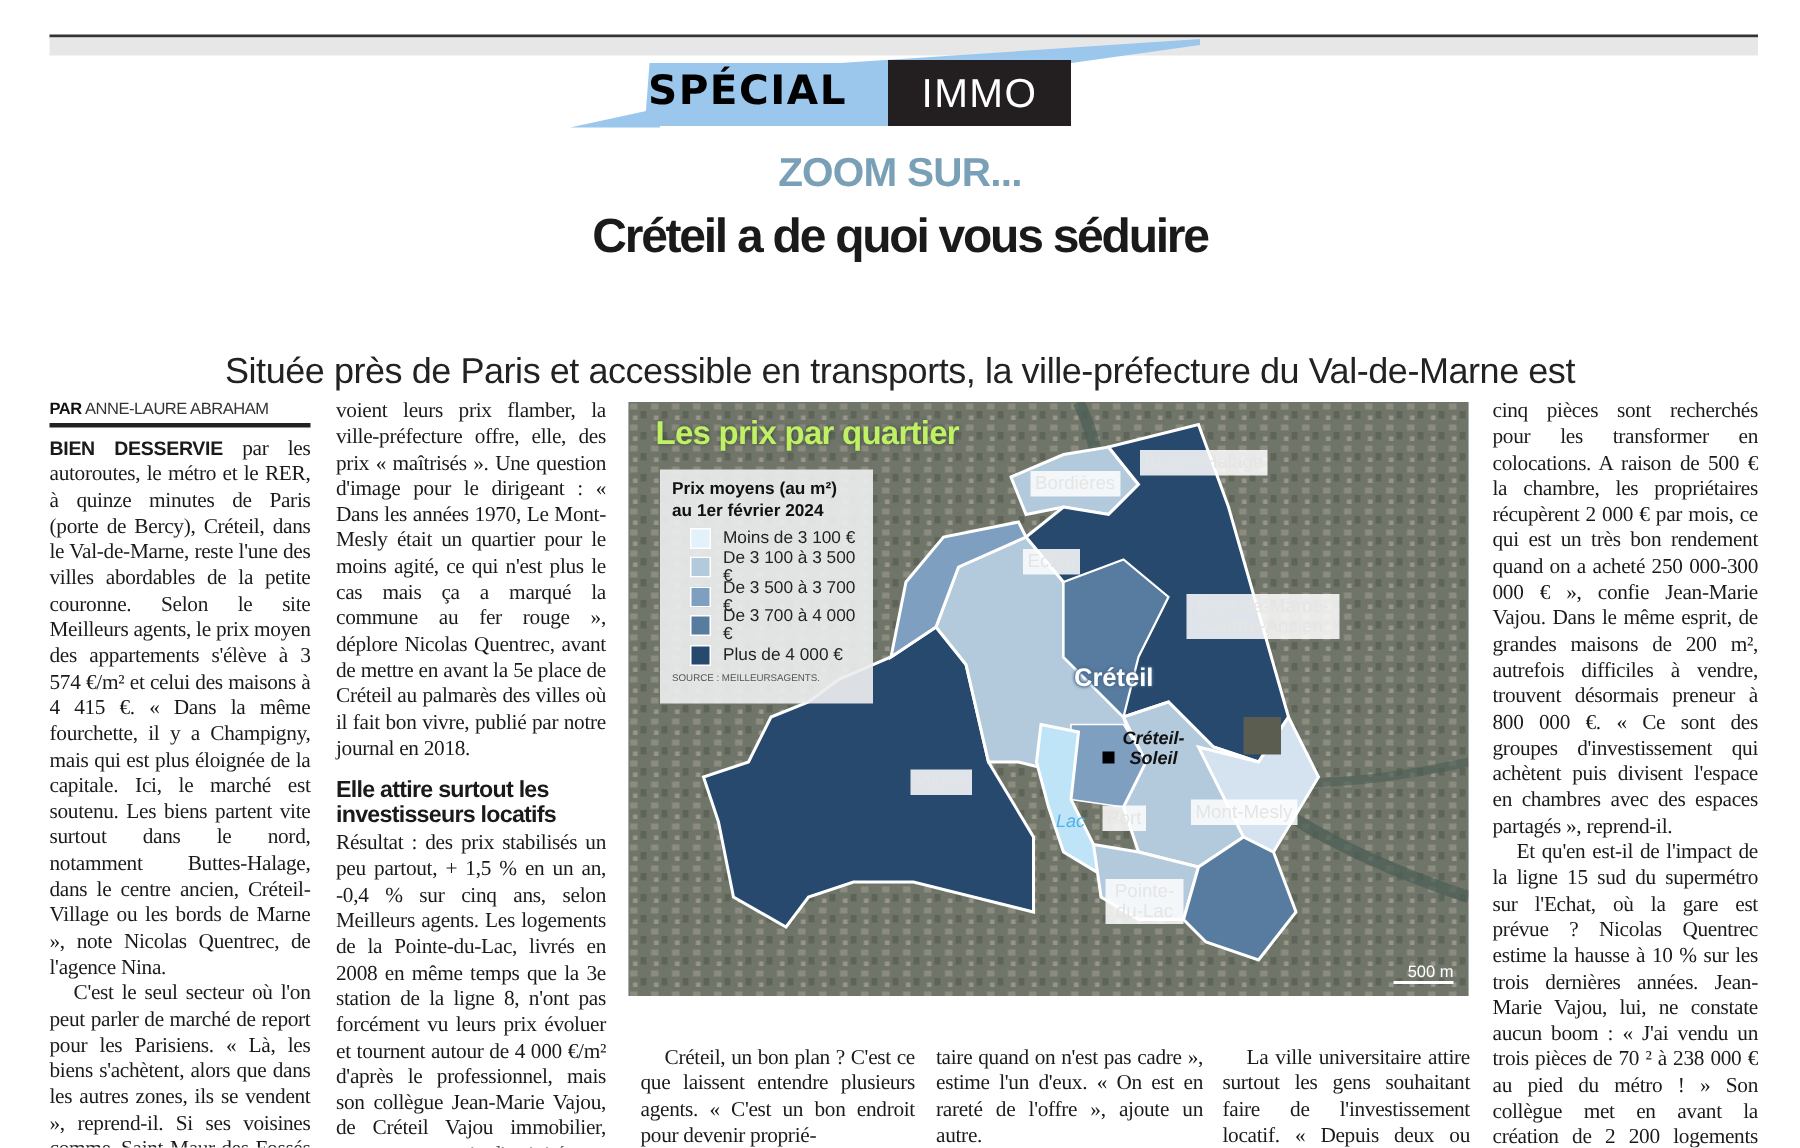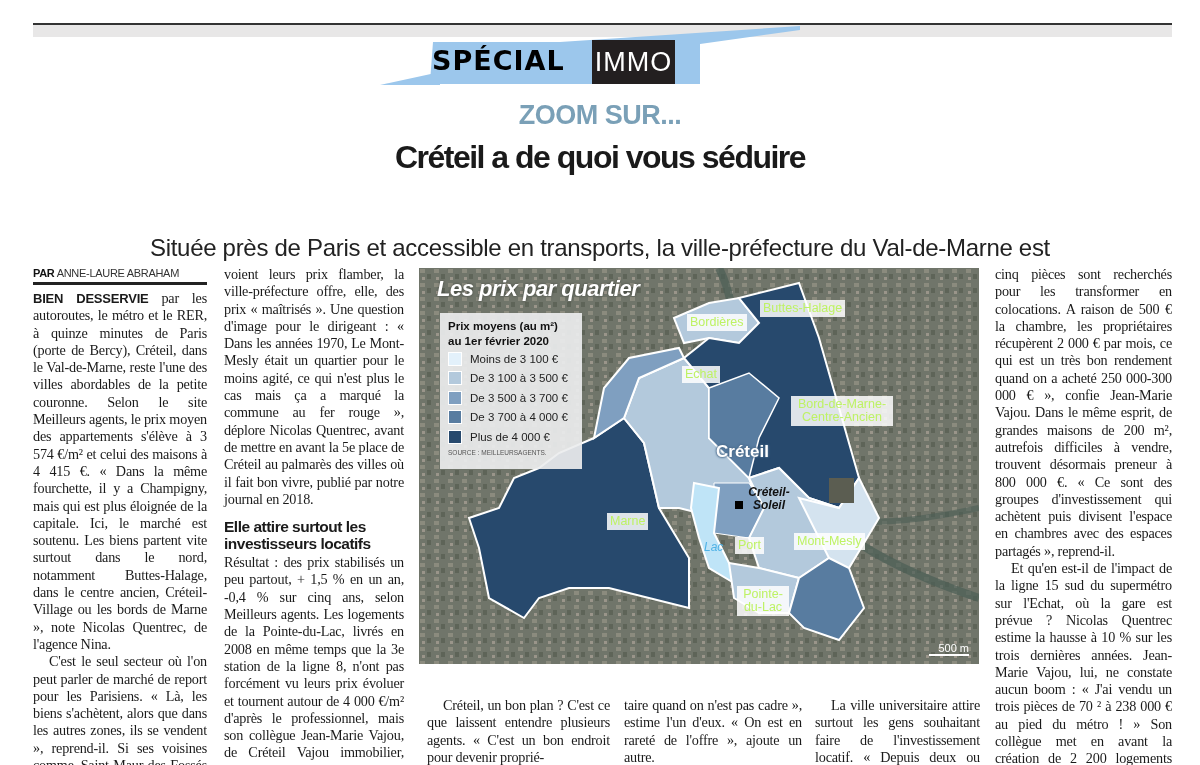--- a/index.html
+++ b/index.html
@@ -2,21 +2,21 @@
 <html><head>
 <meta charset="utf-8">
 <style>
   html, body { margin:0; padding:0; background:#ffffff; }
   body { width:1200px; height:765px; position:relative; overflow:hidden; font-family:"Liberation Serif", serif; color:#1a1a1a; }
 
   .top-rule { position:absolute; left:33px; top:23px; width:1139px; height:2px; background:#333; }
   .top-band { position:absolute; left:33px; top:25px; width:1139px; height:12px; background:#e8e7e7; }
   .banner-wedge { position:absolute; left:0; top:0; width:1200px; height:100px; }
   .special-label { position:absolute; left:432px; top:45px; font-family:"DejaVu Sans", sans-serif; font-weight:bold; font-size:27px; color:#000000; letter-spacing:1px; }
-  .immo-box { position:absolute; left:592px; top:40px; width:83px; height:44px; background:#231f20; color:#fff; font-family:"Liberation Sans", sans-serif; font-size:27px; line-height:44px; text-align:center; letter-spacing:1px; }
+  .immo-box { position:absolute; left:592px; top:40px; width:122px; height:44px; background:#231f20; color:#fff; font-family:"Liberation Sans", sans-serif; font-size:27px; line-height:44px; text-align:center; letter-spacing:1px; }
 
   .kicker { position:absolute; left:0; width:1200px; top:100px; text-align:center; font-family:"Liberation Sans", sans-serif; font-weight:bold; font-size:27px; color:#7aa0b7; letter-spacing:-0.5px; }
   .headline { position:absolute; left:0; width:1200px; top:139px; text-align:center; font-family:"Liberation Sans", sans-serif; font-weight:bold; font-size:32px; color:#1a1a1a; letter-spacing:-1.5px; }
   .standfirst { position:absolute; left:60px; width:1080px; top:197px; text-align:center; font-family:"Liberation Sans", sans-serif; font-size:24px; line-height:30px; color:#222; letter-spacing:-0.3px;margin-top:36px; }
 
   .byline { position:absolute; left:33px; top:267px; width:174px; font-family:"Liberation Sans", sans-serif; font-size:11px; color:#333; padding-bottom:3px; border-bottom:3px solid #222; letter-spacing:-0.3px; }
   .byline b { color:#111;margin-top:32px; }
 
   .col { position:absolute; font-size:14.2px; line-height:17.3px; text-align:justify; color:#1a1a1a; letter-spacing:-0.2px; }
   .col p { margin:0; }
@@ -25,28 +25,28 @@
   .col h3 { margin:10px 0 2px 0; font-family:"Liberation Sans", sans-serif; font-weight:bold; font-size:15.5px; line-height:17px; letter-spacing:-0.5px; text-align:left; }
   .col1 { left:33px; top:290px; width:174px; }
   .col2 { left:224px; top:266px; width:180px; }
   .col3a { left:427px; top:697px; width:183px; }
   .col3b { left:624px; top:697px; width:178px; }
   .col3c { left:815px; top:697px; width:165px; }
   .col4 { left:995px; top:266px; width:177px; }
 
   .map { position:absolute; left:419px; top:268px; width:560px; height:396px; overflow:hidden; background:#6f7468; }
   .map svg { position:absolute; left:0; top:0; }
-  .map-title { position:absolute; left:18px; top:8px; font-family:"Liberation Sans", sans-serif; font-weight:bold; font-size:22px; color:#ffffff; letter-spacing:-0.5px; text-shadow:0 0 3px rgba(0,0,0,0.4);font-style:italic; }
+  .map-title { position:absolute; left:18px; top:8px; font-family:"Liberation Sans", sans-serif; font-weight:bold; font-size:22px; color:#bef264; letter-spacing:-0.5px; text-shadow:0 0 3px rgba(0,0,0,0.4); }
   .legend { position:absolute; left:21px; top:45px; width:142px; height:156px; background:rgba(235,237,238,0.92); padding:6px 8px; box-sizing:border-box; font-family:"Liberation Sans", sans-serif; }
   .legend-title { font-weight:bold; font-size:11.5px; line-height:15px; color:#111; }
-  .legend-row { display:flex; align-items:center; height:19.5px; font-size:11.5px; color:#222; }
+  .legend-row { display:flex; align-items:center; height:19.5px; font-size:11.5px; color:#222;margin-left:12px; }
   .swatch { width:12px; height:12px; margin-right:8px; border:1px solid #fff; flex-shrink:0; }
   .legend-source { font-size:6.5px; color:#555; margin-top:2px; }
 
-  .map-label { position:absolute; background:rgba(255,255,255,0.85); color:#bef264; font-family:"Liberation Sans", sans-serif; font-size:12.5px; line-height:13px; padding:2px 3px; text-align:center; }
+  .map-label { position:absolute; background:rgba(255,255,255,0.85); color:#e5e5e5; font-family:"Liberation Sans", sans-serif; font-size:12.5px; line-height:13px; padding:2px 3px; text-align:center; }
   .city-label { position:absolute; font-family:"Liberation Sans", sans-serif; font-weight:bold; font-size:17px; color:#fff; text-shadow:0 0 2px #4d6d8d, 0 0 2px #4d6d8d, 0 0 3px #4d6d8d; }
   .station-label { position:absolute; font-family:"Liberation Sans", sans-serif; font-weight:bold; font-style:italic; font-size:12px; line-height:13px; color:#111; text-align:center; }
   .station-marker { position:absolute; width:8px; height:8px; background:#000; }
   .lake-label { position:absolute; font-family:"Liberation Sans", sans-serif; font-style:italic; font-size:12px; color:#4fb2e6; }
   .scale { position:absolute; right:10px; bottom:8px; width:40px; font-family:"Liberation Sans", sans-serif; font-size:11px; color:#fff; text-align:right; border-bottom:2px solid #fff; line-height:12px; }
 </style>
 </head>
 <body>
 
 <div class="top-rule"></div>
@@ -118,21 +118,21 @@
 
     <path d="M380,310 L410,290 L430,300 L445,340 L420,372 L385,360 L370,345 Z" fill="#587ca0" stroke="#fff" stroke-width="2"></path>
     <rect x="410" y="210" width="25" height="25" fill="#5b5d51"></rect>
   </svg>
 
   <div class="map-title">Les prix par quartier</div>
 
   <div class="legend">
     <div class="legend-title">
       <div>Prix moyens (au m²)</div>
-      <div>au 1er février 2020</div>
+      <div>au 1er février 2024</div>
     </div>
     <div class="legend-row">
         <span class="swatch" style="background:#e3f1fb"></span>
         <span>Moins de 3 100 €</span>
       </div>
     <div class="legend-row">
         <span class="swatch" style="background:#b3c9dc"></span>
         <span>De 3 100 à 3 500 €</span>
       </div>
     <div class="legend-row">

